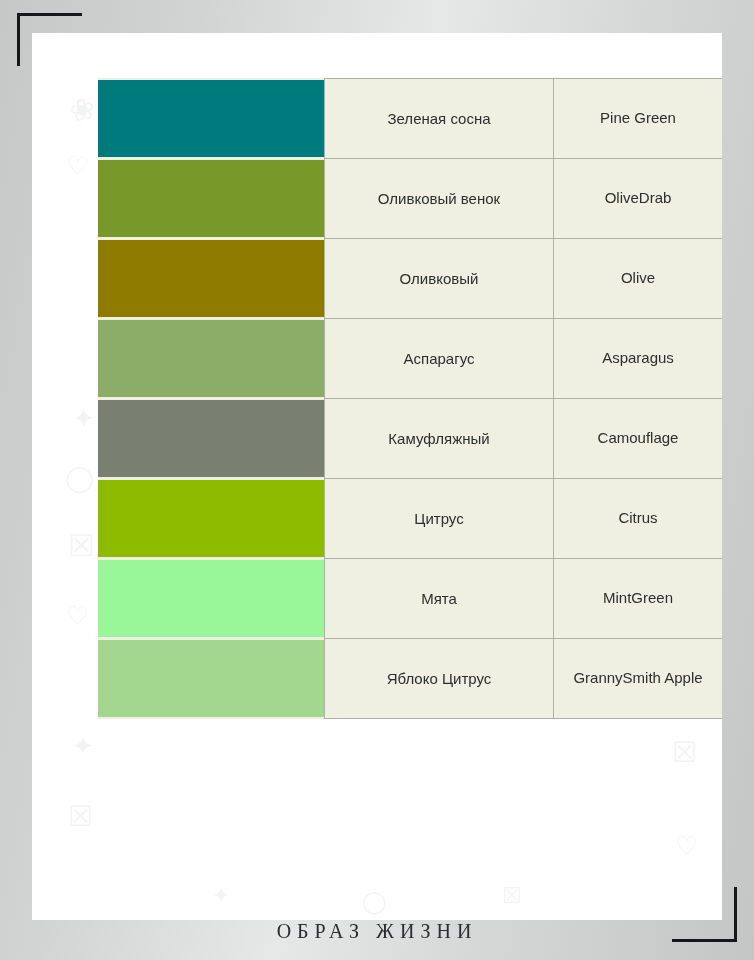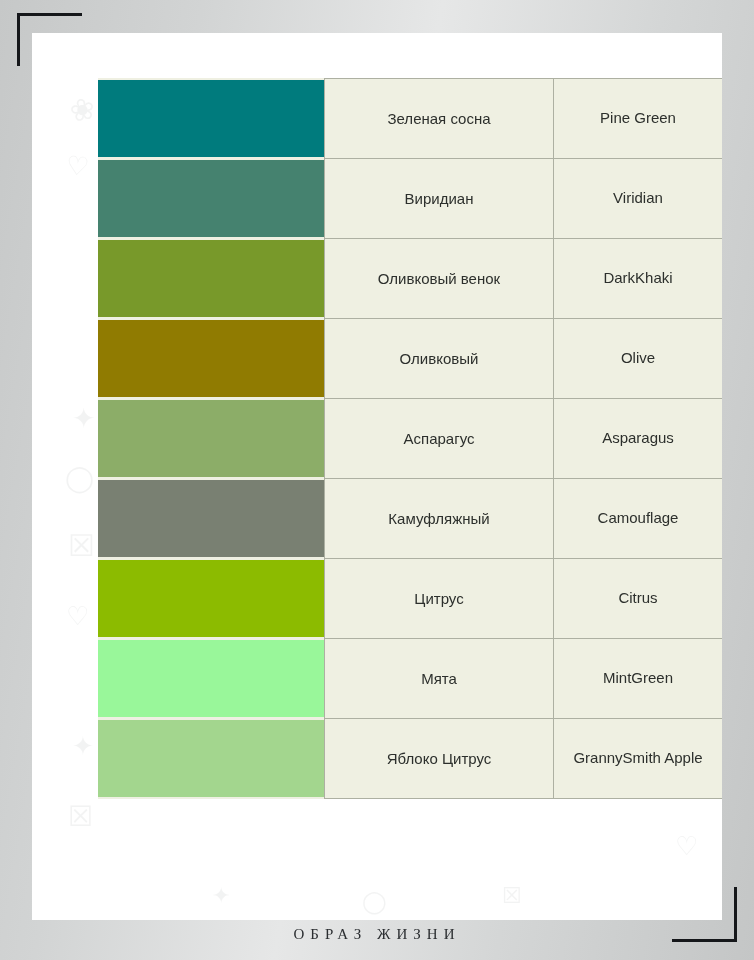--- a/index.html
+++ b/index.html
@@ -104,21 +104,21 @@
   }
 
   
   .caption {
     position: absolute;
     left: 0;
     right: 0;
     bottom: 17px;
     text-align: center;
     font-family: "Liberation Serif", serif;
-    font-size: 15px;
+    font-size: 20px;
     letter-spacing: 6px;
     color: #2b2e31;
     z-index: 30;
   }
 </style>
 </head>
 <body>
 
 <div class="corner corner-tl"></div>
 <div class="corner corner-br"></div>
@@ -152,31 +152,24 @@
     <tbody id="color-table-body">
         <tr>
           <td class="swatch-cell">
             <span class="swatch" style="background: rgb(0, 123, 125);"></span>
           </td>
           <td class="name-cell">Зеленая сосна</td>
           <td class="en-cell">Pine Green</td>
         </tr>
         <tr>
           <td class="swatch-cell">
-            <span class="swatch" style="background: rgb(69, 130, 111);"></span>
-          </td>
-          <td class="name-cell">Виридиан</td>
-          <td class="en-cell">Viridian</td>
-        </tr>
-        <tr>
-          <td class="swatch-cell">
             <span class="swatch" style="background: rgb(120, 153, 42);"></span>
           </td>
           <td class="name-cell">Оливковый венок</td>
-          <td class="en-cell">DarkKhaki</td>
+          <td class="en-cell">OliveDrab</td>
         </tr>
         <tr>
           <td class="swatch-cell">
             <span class="swatch" style="background: rgb(144, 123, 1);"></span>
           </td>
           <td class="name-cell">Оливковый</td>
           <td class="en-cell">Olive</td>
         </tr>
         <tr>
           <td class="swatch-cell">

